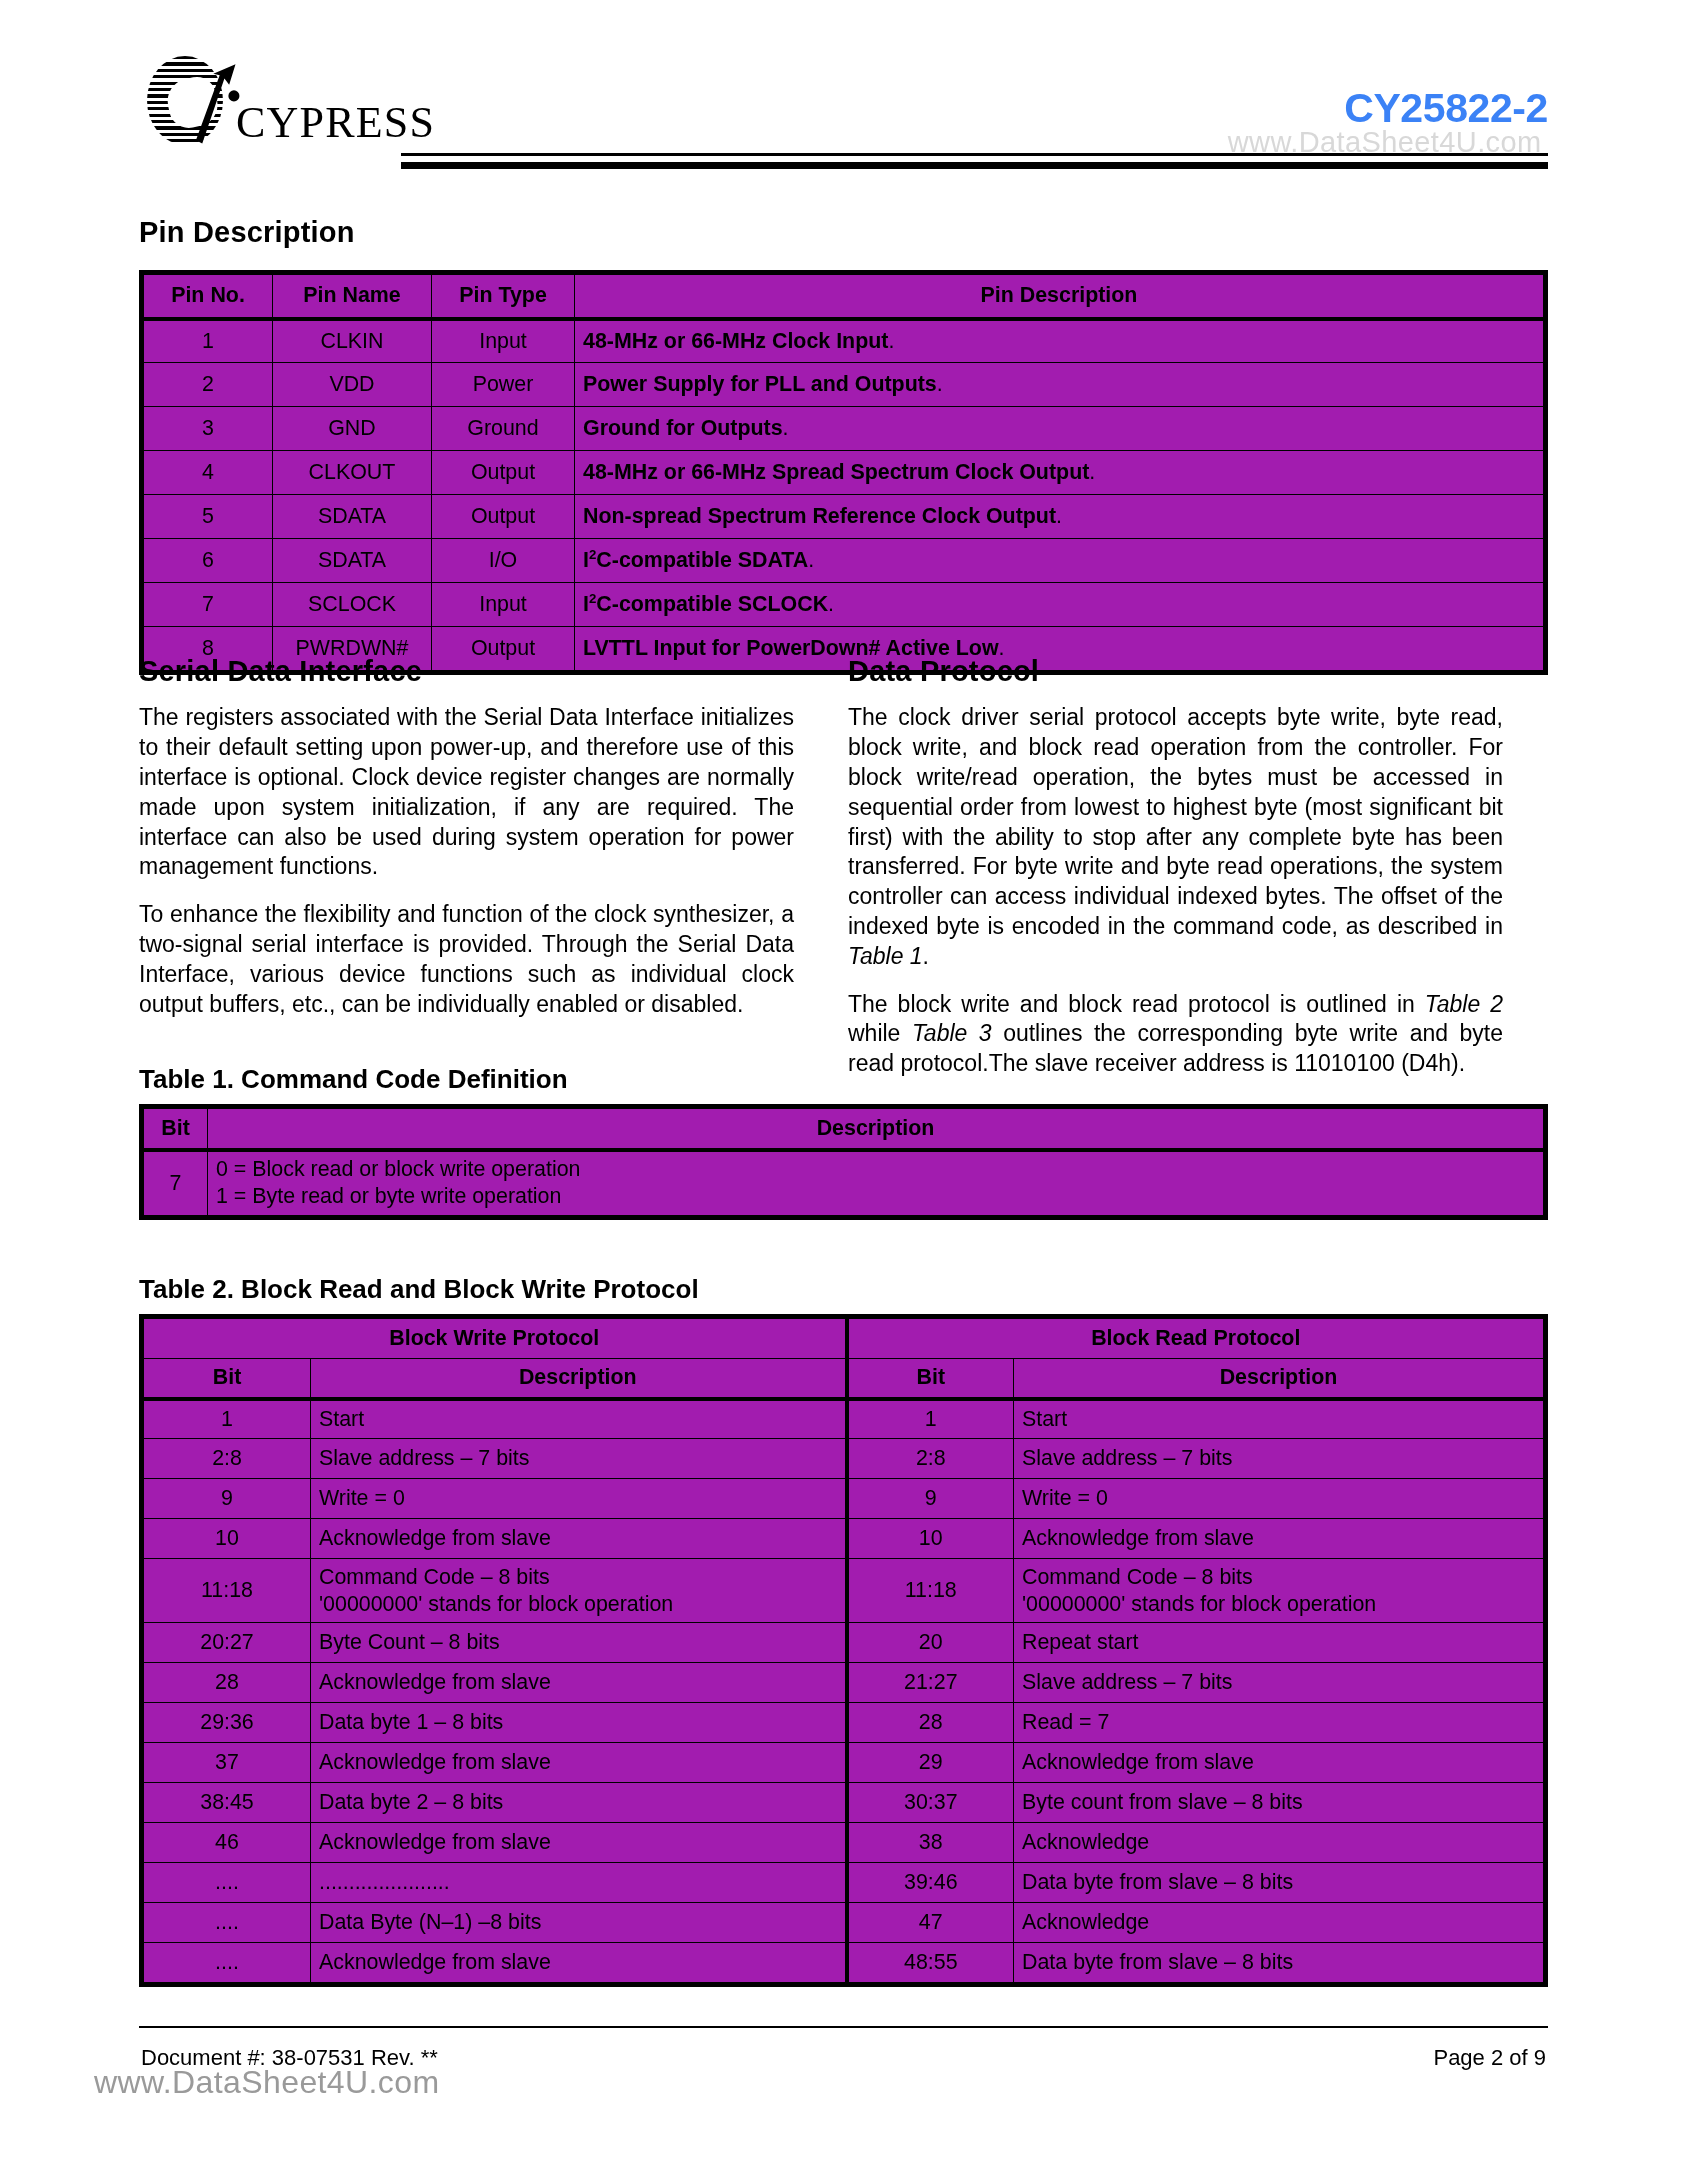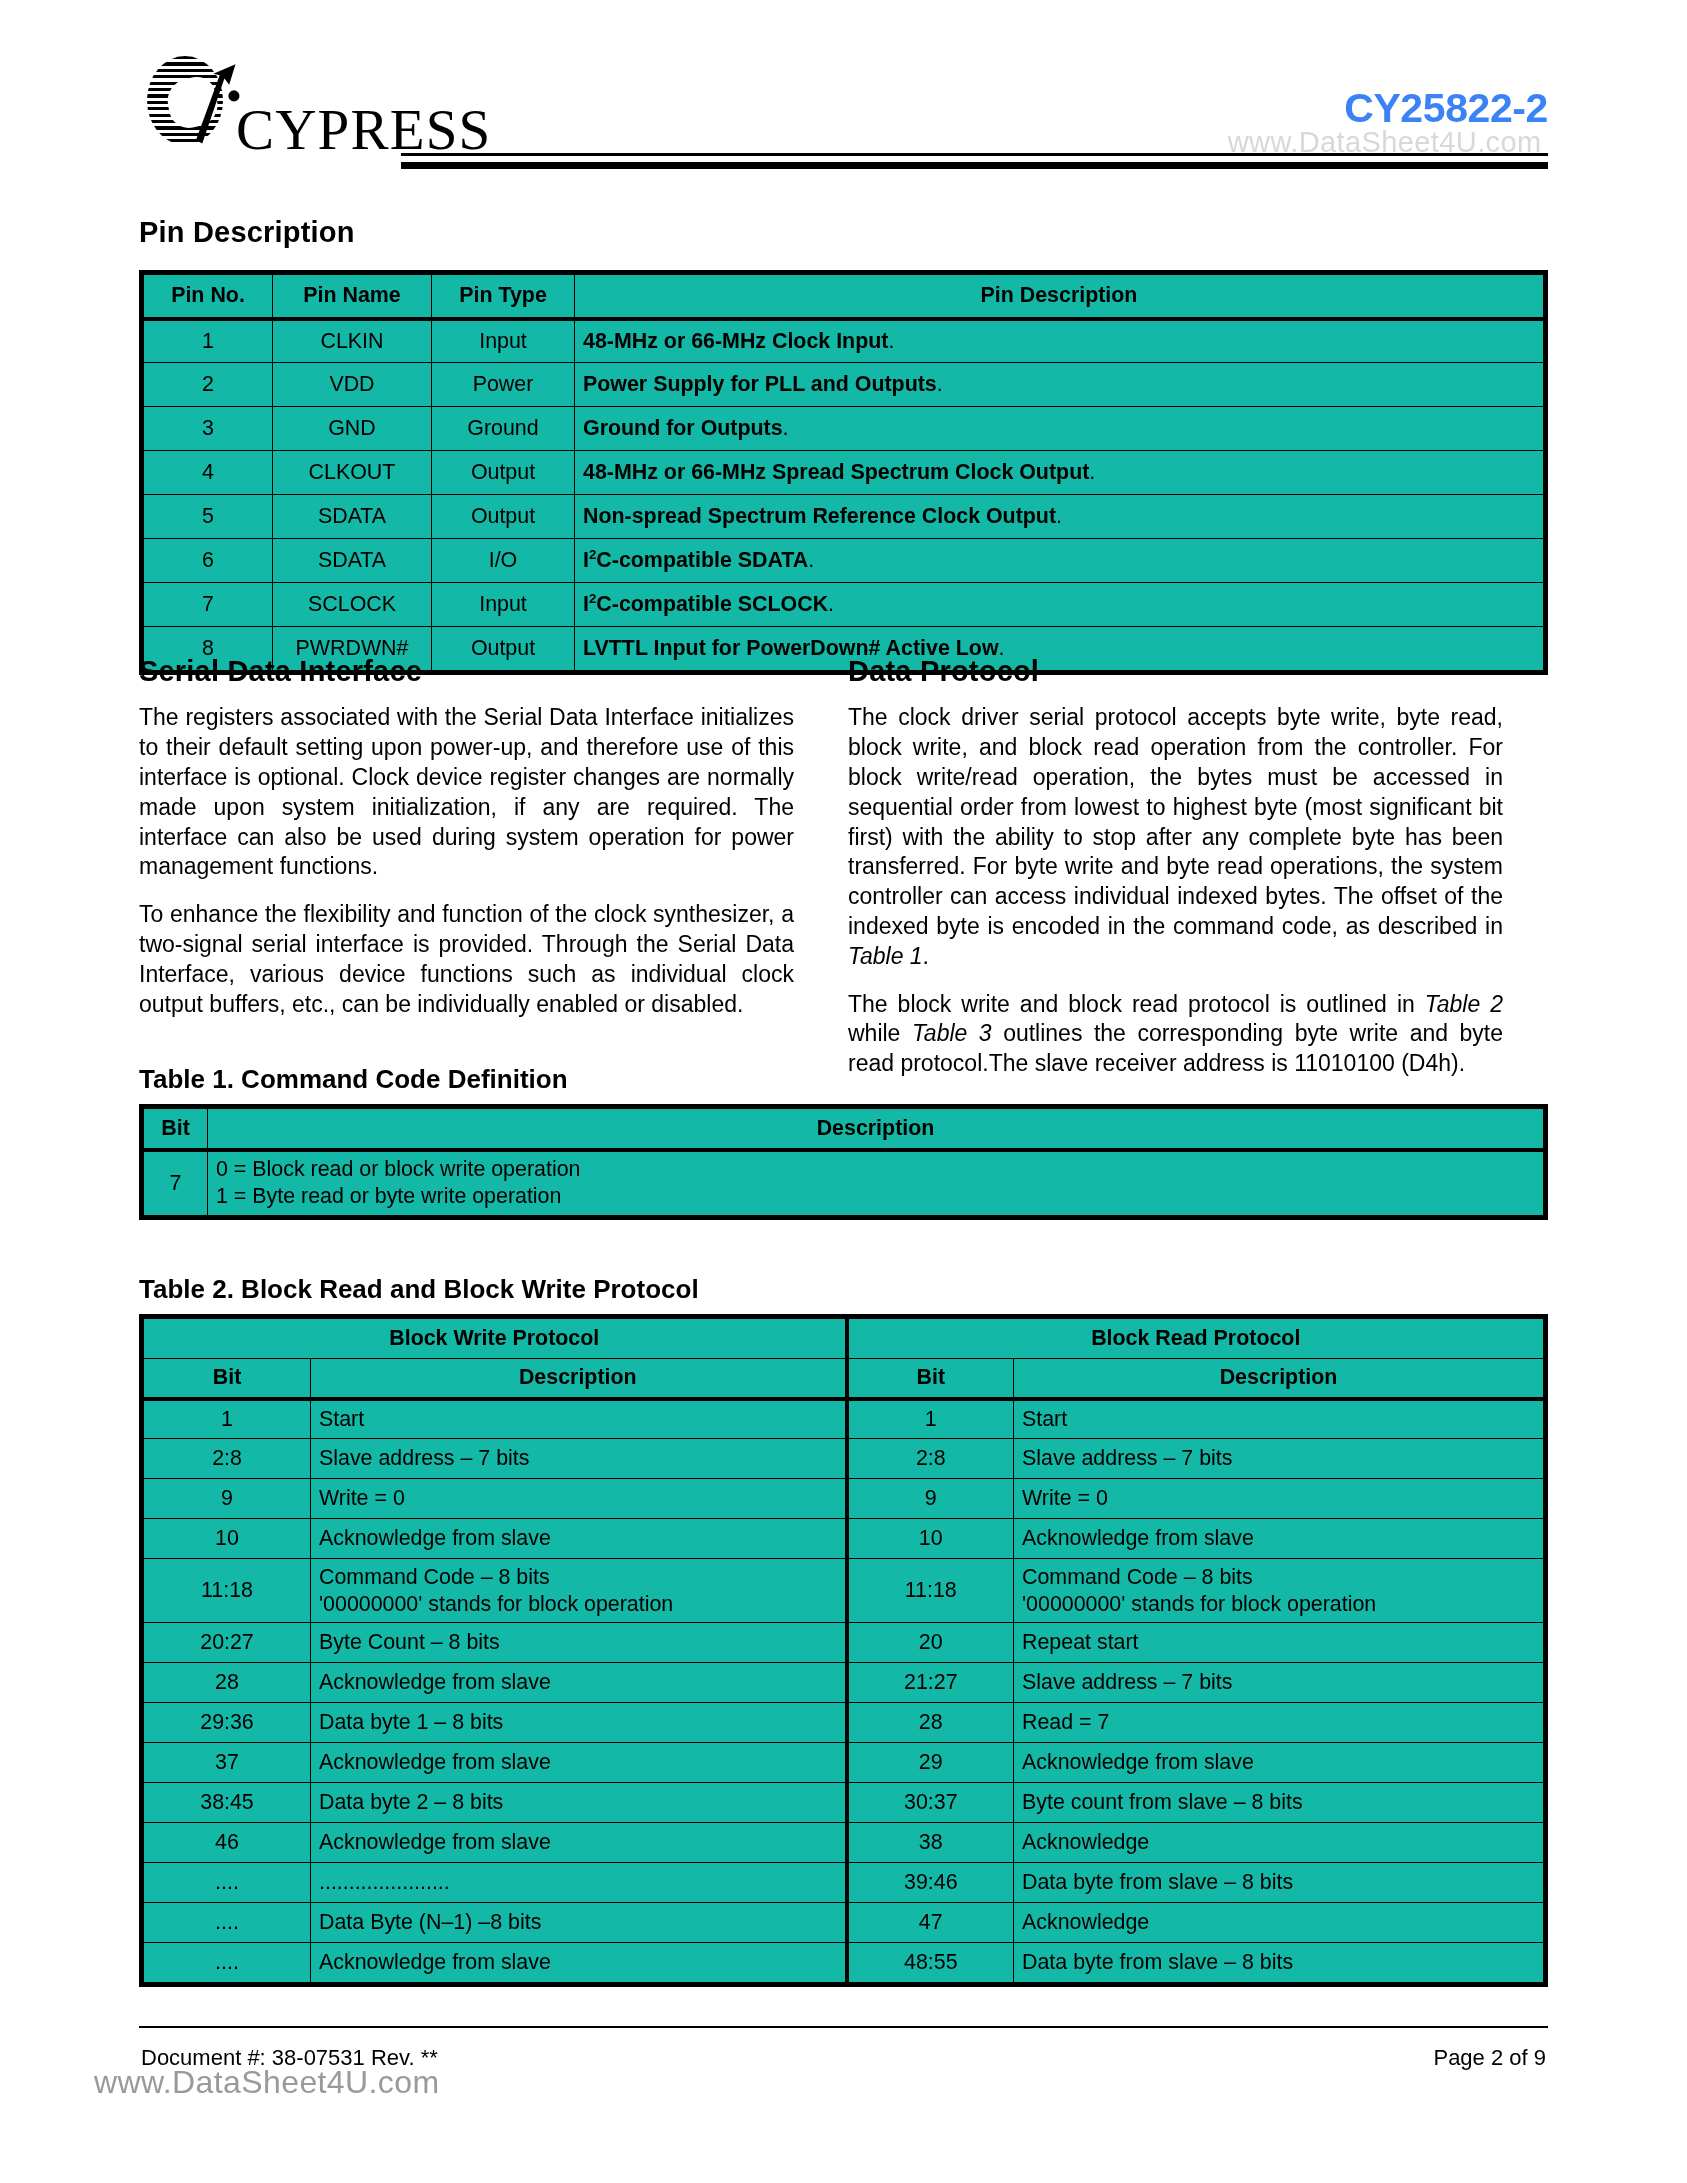--- a/index.html
+++ b/index.html
@@ -62,21 +62,21 @@
   }
   .logo-swoosh {
     position: absolute;
     left: 41px; top: 4.8px;
     width: 57px; height: 84px;
   }
   .logo-text {
     position: absolute;
     left: 97px;
     top: 41px;
-    font-size: 57px;
+    font-size: 44px;
     font-weight: 400;
     letter-spacing: 1.2px;
     font-family: "Liberation Serif", serif;
     color: #000;
   }
   .part-number {
     position: absolute;
     right: 0;
     top: 29px;
     font-size: 41px;
@@ -124,21 +124,21 @@
     position: absolute;
     font-size: 26px;
     font-weight: bold;
   }
 
   
   table {
     border-collapse: collapse;
     table-layout: fixed;
     width: 100%;
-    background: #14b8a6;
+    background: #a21caf;
   }
   td, th {
     border: 1.6px solid #000;
     padding: 4.8px 8px;
     font-size: 21.4px;
     font-weight: normal;
     vertical-align: middle;
     line-height: 1.25;
   }
   th {

